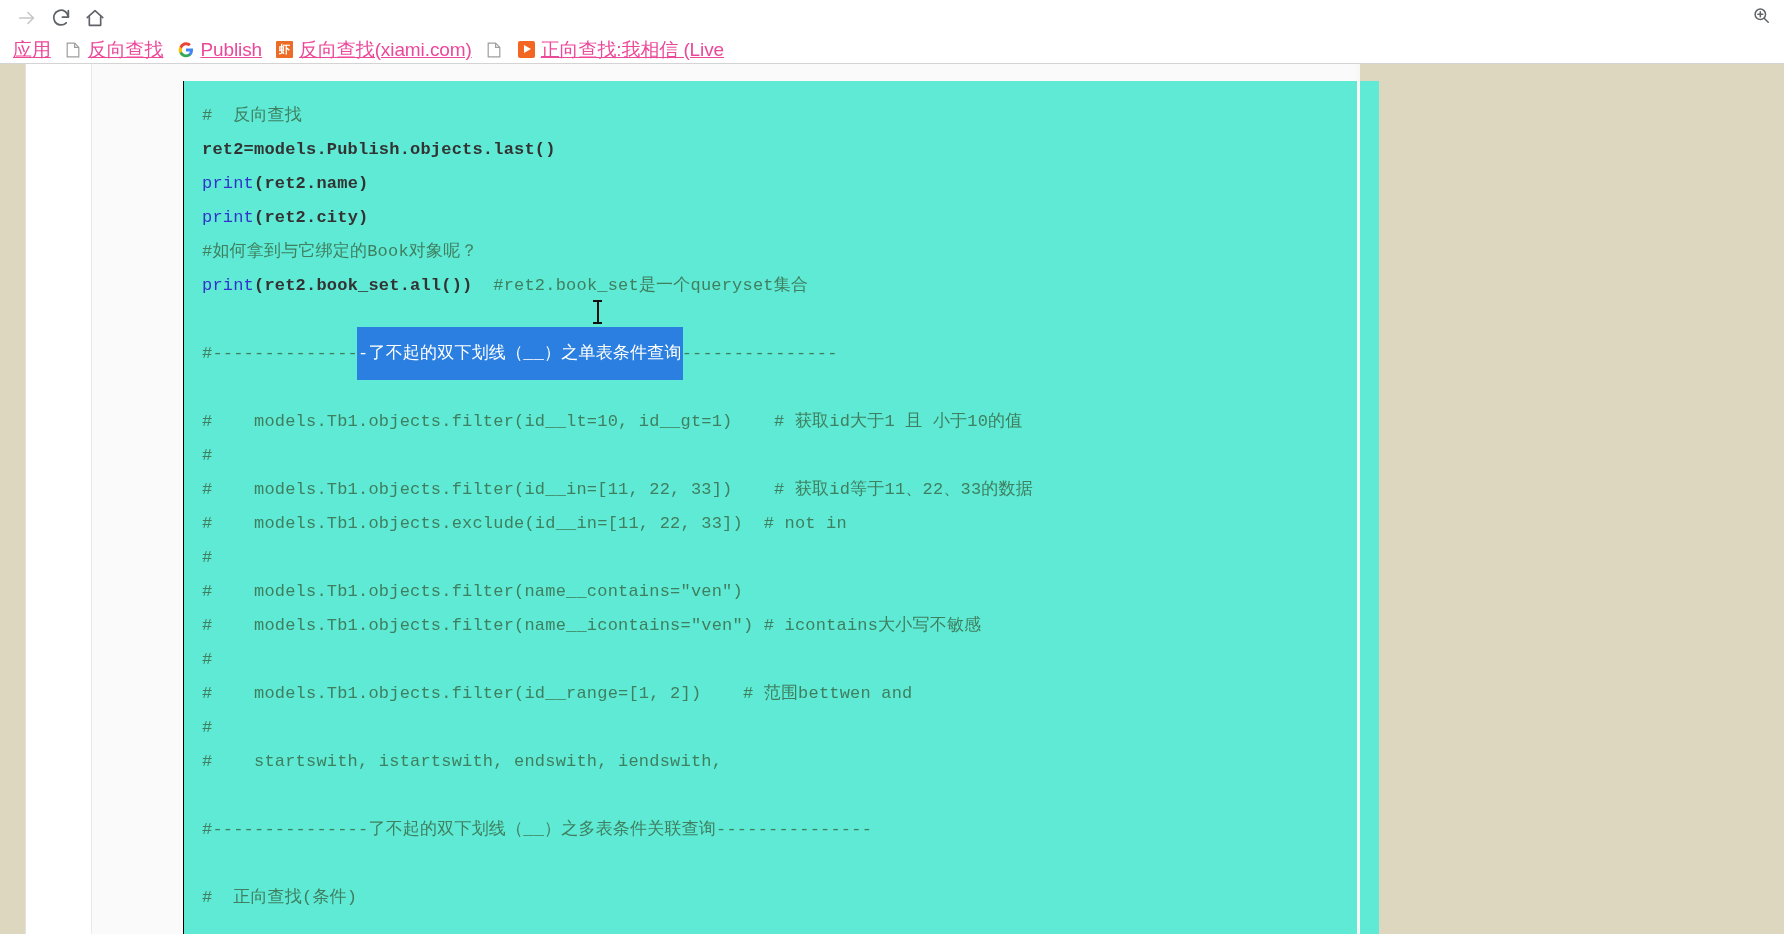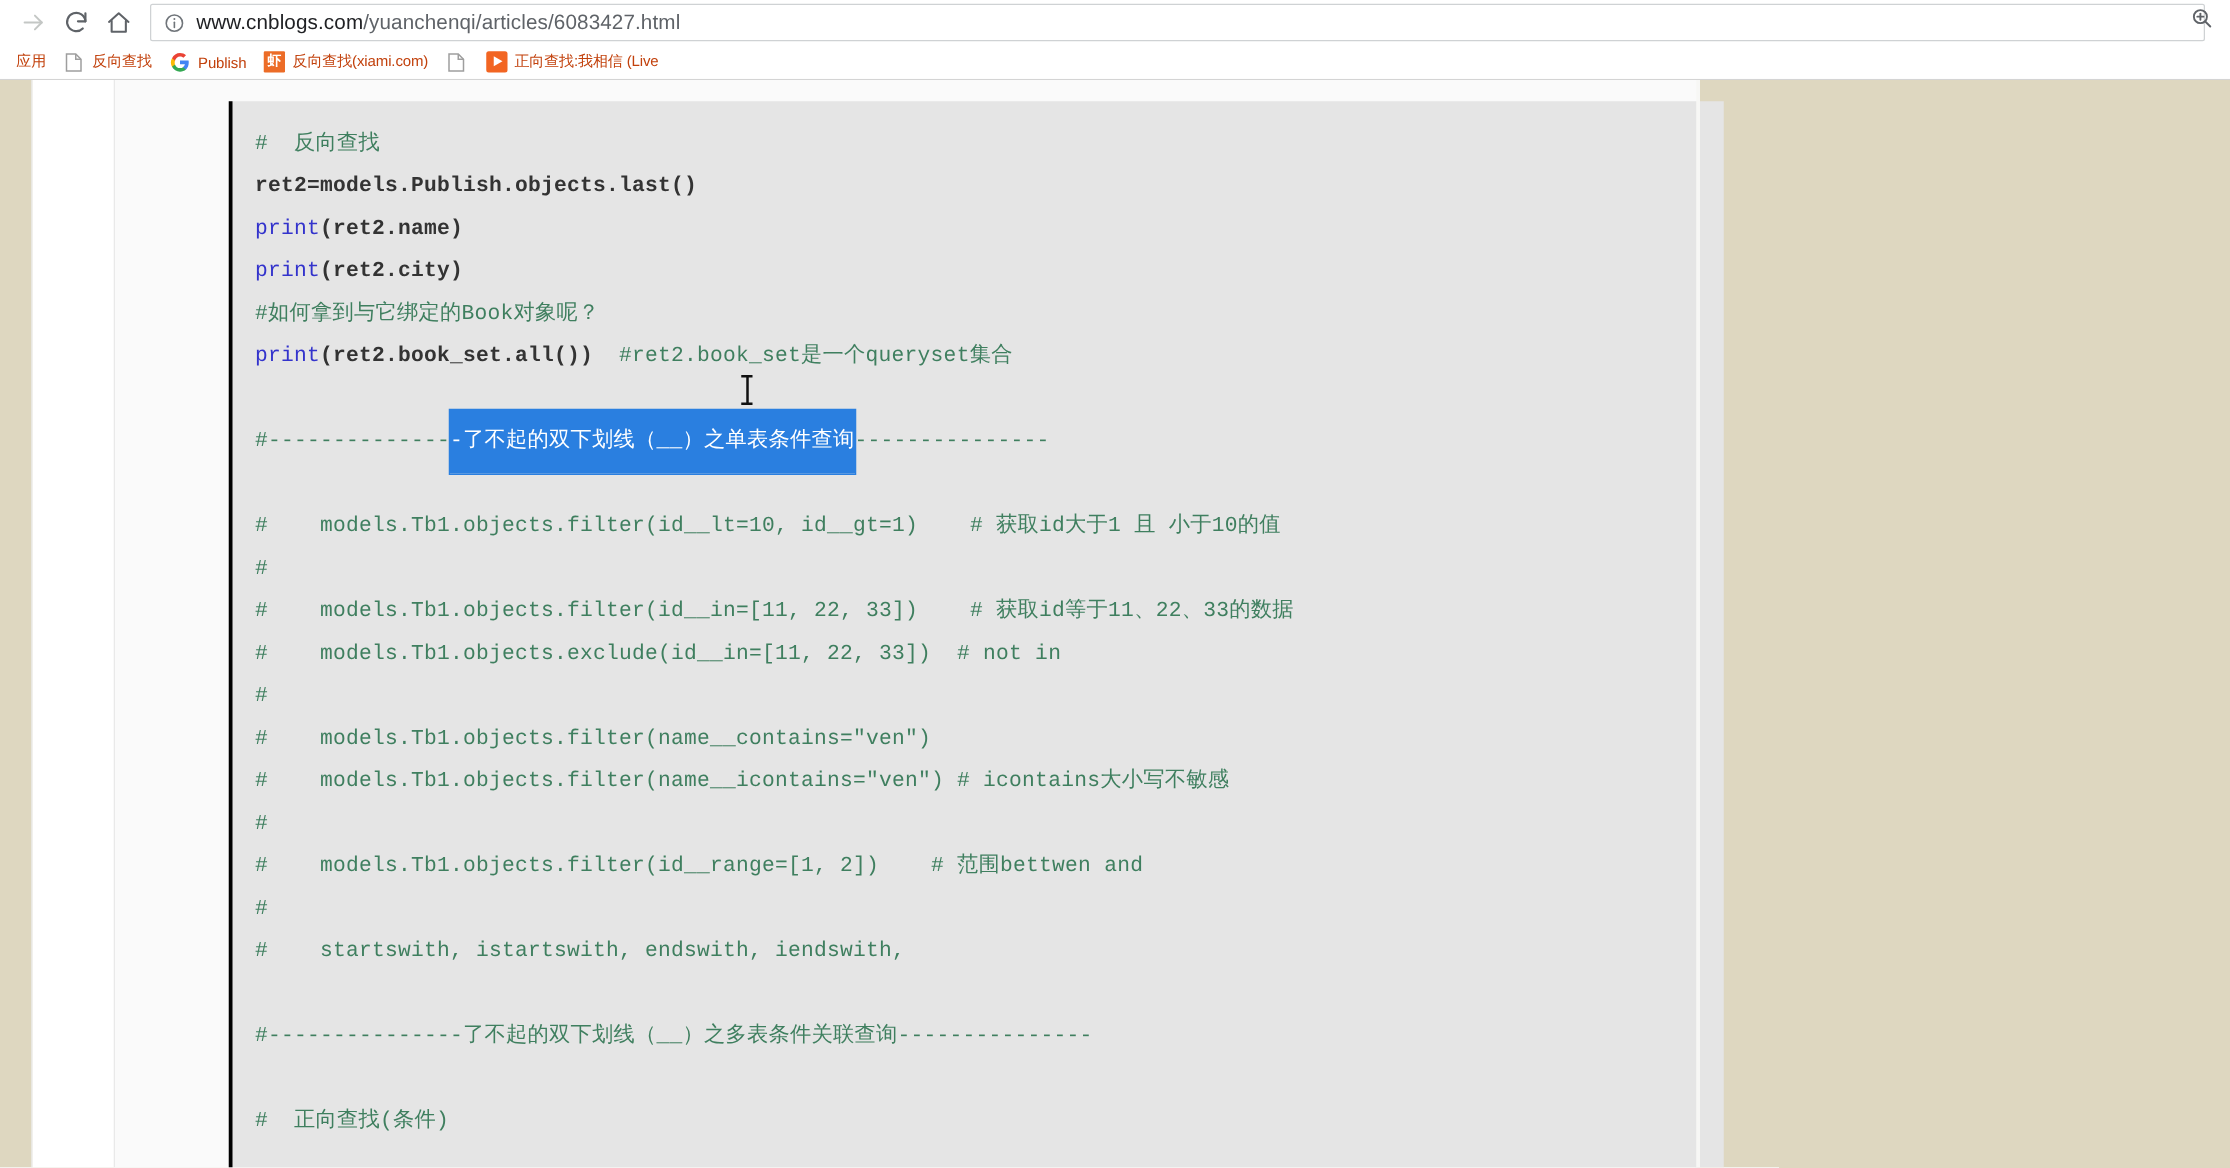--- a/index.html
+++ b/index.html
@@ -88,24 +88,25 @@
   }
   .bm {
     display: flex;
     align-items: center;
     height: 23px;
     padding: 0 7px;
     flex: 0 0 auto;
     white-space: nowrap;
   }
   .bm-label {
-    font-size: 12px;
-    color: #c2410c;
+    font-size: 19px;
+    color: #ec4899;
     font-family: "Liberation Sans", sans-serif;
     letter-spacing: -0.1px;
+    text-decoration: underline;
   }
   .bm-icon {
     width: 17px; height: 17px;
     margin-right: 6px;
     flex: 0 0 auto;
     display: flex; align-items: center; justify-content: center;
   }
   .bm-icon.page svg { display:block; }
   .bm-icon.orange {
     background: #ec6c27;
@@ -160,22 +161,22 @@
     border-left: 1px solid #e9e9e9;
   }
 
   
   .code-block {
     position: absolute;
     top: 17px;
     left: 91px;
     width: 1196px;
     height: 853px;
-    background: #e5e5e5;
-    border-left: 3px solid #000000;
+    background: #5eead4;
+    border-left: 1px solid #000000;
     overflow: hidden;
   }
 
   .code-pre {
     margin: 0;
     padding: 18px 0 0 18px;
     font-family: "Liberation Mono", "DejaVu Sans Mono", monospace;
     font-size: 17px;
     line-height: 34px;
     color: #2f6f2f;
@@ -260,30 +261,20 @@
 
       <div class="nav-btn">
         <span>
           <svg width="22" height="22" viewBox="0 0 24 24" fill="none" stroke="currentColor" stroke-width="1.8" stroke-linecap="round" stroke-linejoin="round">
             <path d="M3.5 11.5 12 4l8.5 7.5"></path>
               <path d="M5.8 10.6V20h12.4v-9.4"></path>
           </svg>
         </span>
       </div>
 
-      <div class="omnibox">
-        <span class="omnibox-info">
-          <svg width="17" height="17" viewBox="0 0 24 24" fill="none" stroke="currentColor" stroke-width="1.8">
-            <circle cx="12" cy="12" r="9.2"></circle>
-            <line x1="12" y1="11" x2="12" y2="17" stroke-linecap="round"></line>
-            <circle cx="12" cy="7.4" r="1.15" fill="currentColor" stroke="none"></circle>
-          </svg>
-        </span>
-        <span class="omnibox-url"><span class="host">www.cnblogs.com</span><span class="path">/yuanchenqi/articles/6083427.html</span></span>
-      </div>
 
       <div class="chrome-right-icon">
         <span>
           <svg width="19" height="19" viewBox="0 0 24 24" fill="none" stroke="currentColor" stroke-width="1.9" stroke-linecap="round">
             <circle cx="10.5" cy="10.5" r="6.6"></circle>
               <line x1="15.4" y1="15.4" x2="20.5" y2="20.5"></line>
             <line x1="7.4" y1="10.5" x2="13.6" y2="10.5"></line>
             <line x1="10.5" y1="7.4" x2="10.5" y2="13.6"></line>
           </svg>
         </span>

